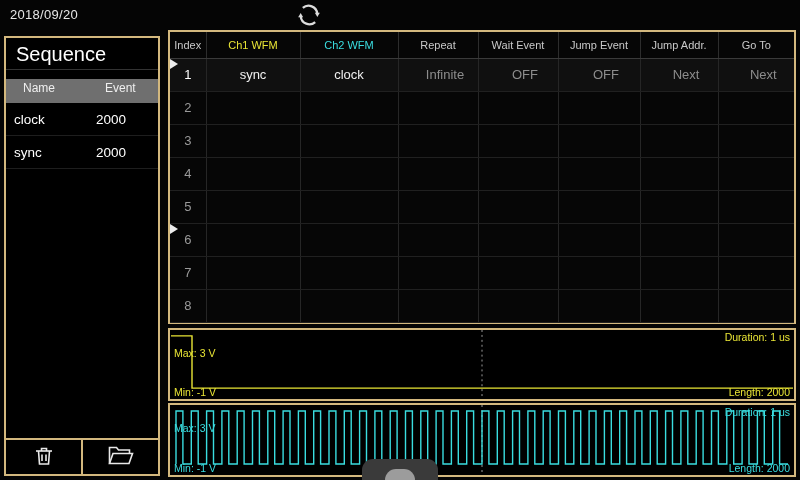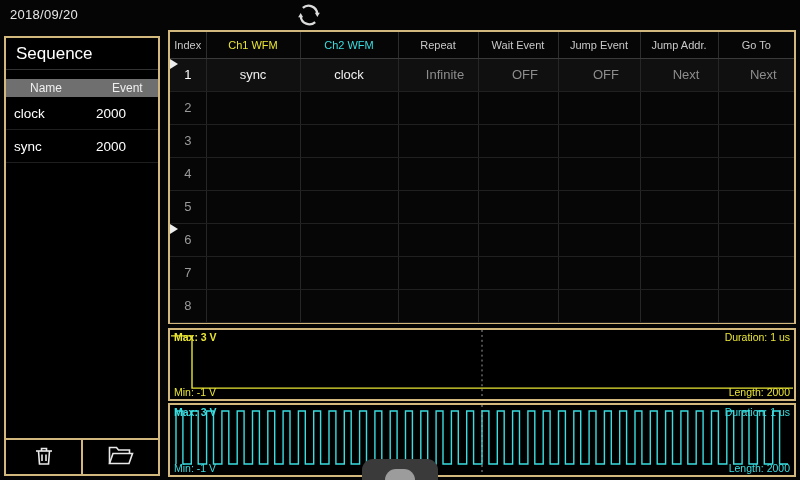--- a/index.html
+++ b/index.html
@@ -14,26 +14,26 @@
     position:relative; width:800px; height:480px; background:#050505;
     font-family:"Liberation Sans",sans-serif; overflow:hidden;
   }
   
   .statusbar{ position:absolute; top:0; left:0; width:643px; height:30px; }
   .date{ position:absolute; left:10px; top:7px; font-size:13px; color:#e6e6e6; letter-spacing:.3px; }
   .refresh{ position:absolute; left:296px; top:2px; width:26px; height:26px; cursor:pointer; }
   
   .sidebar{ position:absolute; left:4px; top:36px; width:156px; height:440px;
             border:2px solid var(--panel-border); background:#000; }
-  .sb-title{ height:32px; line-height:32px; padding-left:10px; font-size:17px; color:#fff;
+  .sb-title{ height:32px; line-height:32px; padding-left:10px; font-size:20px; color:#fff;
              border-bottom:1px solid #333; }
   .sb-selected{ margin-top:9px; height:28px; line-height:28px; padding-left:10px; font-size:15px;
                 color:#fff; background:var(--selected-blue); cursor:pointer; }
-  .sb-header{ display:flex; margin-top:9px; height:18px; line-height:18px; background:#6f6f6f;
-              font-size:12px; color:#efefef; padding-left:24px; }
+  .sb-header{ display:flex; margin-top:9px; height:24px; line-height:18px; background:#6f6f6f;
+              font-size:12px; color:#efefef; padding-left:17px; }
   .sb-col-name{ width:82px; }
   .sb-col-len{ flex:1; }
   .sb-row{ display:flex; height:33px; line-height:33px; font-size:13.5px; color:#fff;
            padding-left:8px; border-bottom:1px solid #1e1e1e; cursor:pointer; }
   .sb-buttons{ position:absolute; left:0; right:0; bottom:0; height:36px; display:flex;
                border-top:2px solid var(--panel-border); }
   .sb-btn{ flex:1; background:#000; border:none; display:flex; align-items:center;
            justify-content:center; cursor:pointer; }
   .sb-btn:first-child{ border-right:2px solid var(--panel-border); }
   
@@ -59,21 +59,21 @@
   .m2{ top:192px; }
   
   .wave-panel{ position:absolute; left:168px; width:628px; border:2px solid var(--panel-border);
                background:#000; }
   .wp1{ top:328px; height:73px; }
   .wp2{ top:403px; height:74px; }
   .wave-svg{ position:absolute; left:0; top:0; width:100%; height:100%; }
   .trace{ fill:none; stroke-width:1.4; }
   .cursor{ stroke:#9a9a9a; stroke-width:1; stroke-dasharray:2 3; }
   .wl{ position:absolute; font-size:10.5px; line-height:12px; }
-  .tl{ left:4px; top:1px;font-weight:bold; } .tr{ right:4px; top:1px; }
+  .tl{ left:4px; top:17px; } .tr{ right:4px; top:1px; }
   .bl{ left:4px; bottom:1px; } .br{ right:4px; bottom:1px;margin-top:32px; }
   
   .home-handle{ position:absolute; left:362px; top:459px; width:76px; height:21px;
                 background:#3a3a3a; border-radius:11px 11px 0 0; display:flex;
                 align-items:flex-end; justify-content:center; cursor:pointer; }
   .handle-knob{ width:30px; height:11px; background:#9c9c9c; border-radius:15px 15px 0 0; }
 </style>
 </head>
 <body>
 

